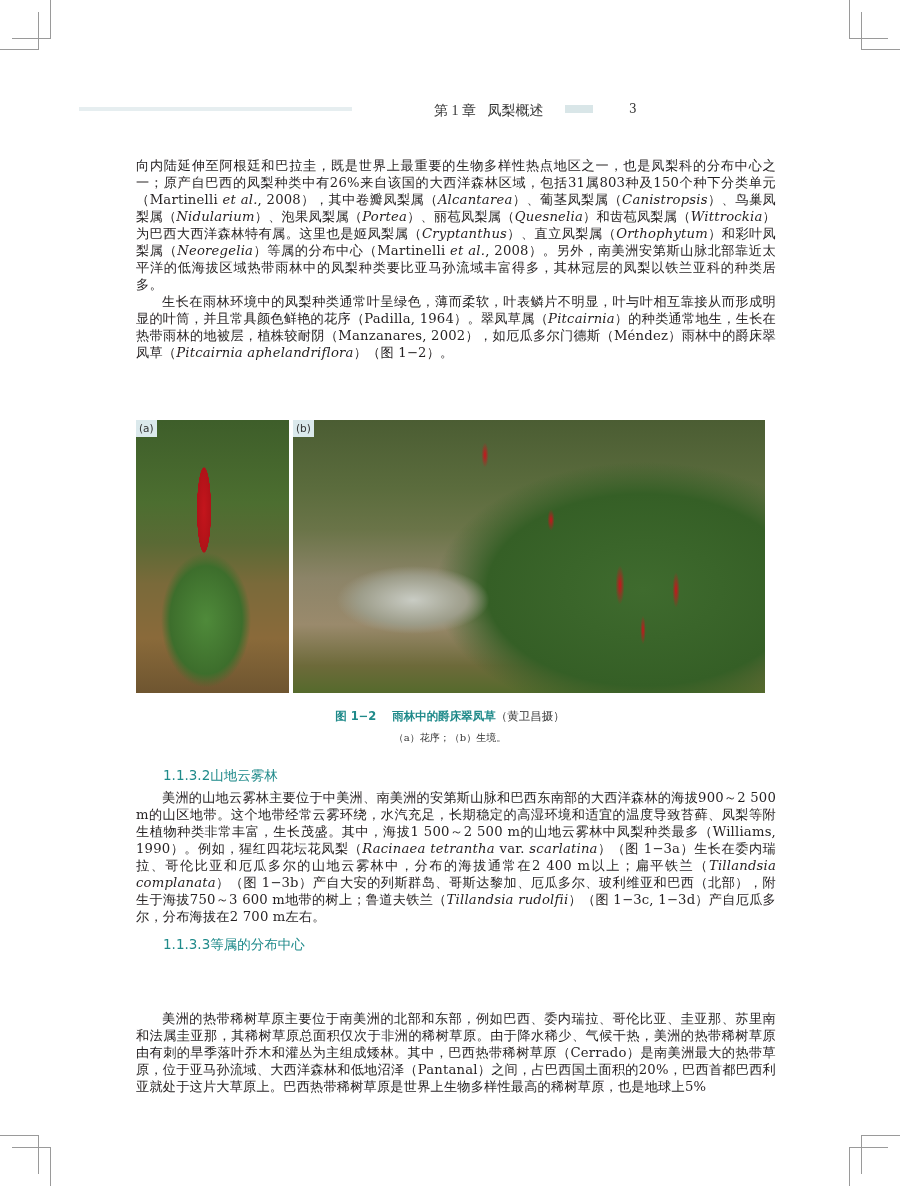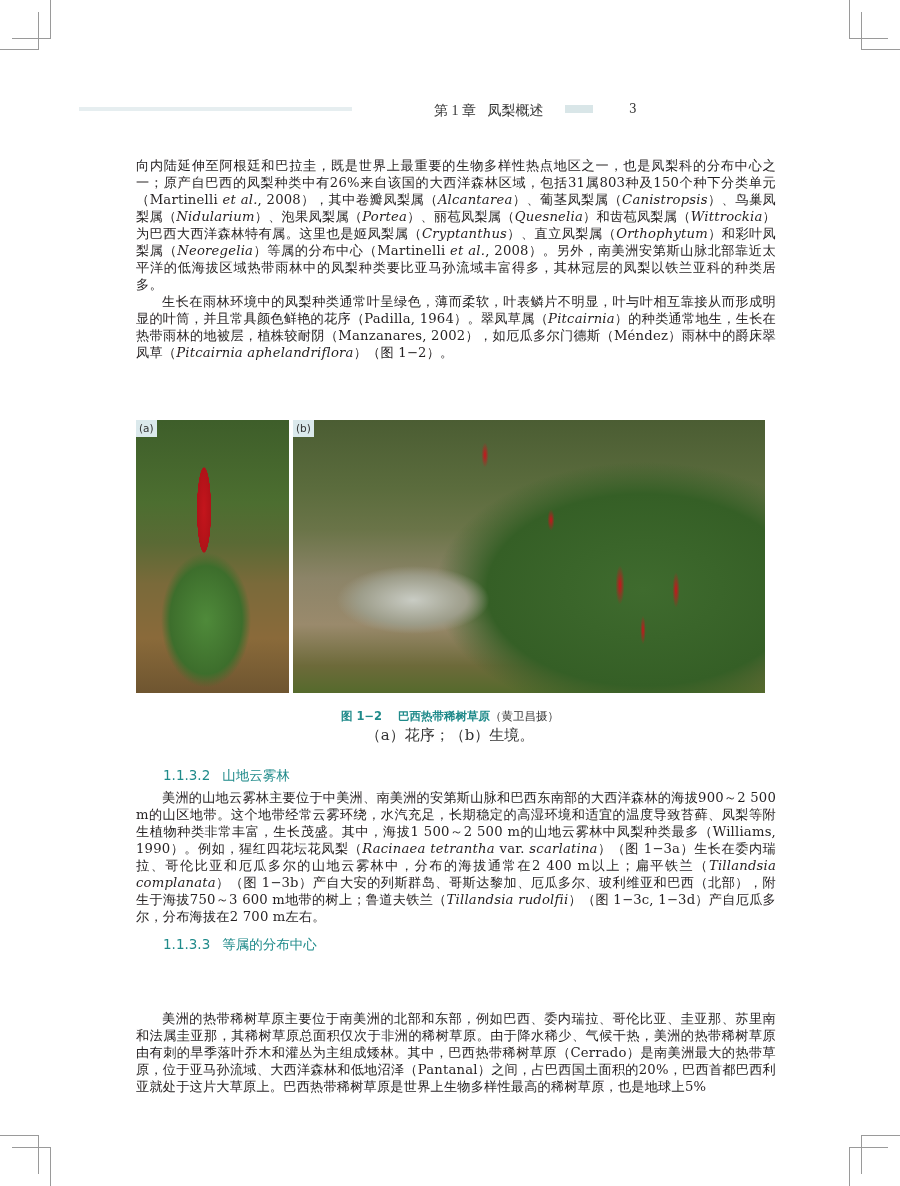--- a/index.html
+++ b/index.html
@@ -39,25 +39,25 @@
       radial-gradient(ellipse 90px 40px at 120px 180px, #c9ccc4 0%, #9d9d8a 60%, transparent 85%),
       radial-gradient(ellipse 260px 160px at 350px 170px, #3f6b2e 0%, #355f26 60%, transparent 80%),
       linear-gradient(180deg, #4b5d33 0%, #5b6c3d 25%, #6a7448 40%, #8c8468 58%, #9a8a6c 75%, #6d6a3a 90%, #556a2c 100%); }
   .photo-label { position: absolute; top: 0; left: 0; background: #dbe9ec; color: #333;
                  font-family: "DejaVu Sans", "Liberation Sans", sans-serif; font-size: 10.5px; padding: 2px 3px; line-height: 13px; }
 
   .caption { position: absolute; top: 709px; left: 0; width: 900px; text-align: center; }
   .cap-title { font-family: "DejaVu Sans", "Liberation Sans", sans-serif; font-size: 11.5px; color: #1f8a8a; font-weight: bold; }
   .cap-title .cap-num { margin-right: 16px; }
   .cap-credit { font-family: Liberation Serif, serif; font-weight: normal; color: #333; }
-  .cap-sub { font-size: 15px; color: #333; margin-top: 2px; }
+  .cap-sub { font-size: 10px; color: #333; margin-top: 7px; }
 
   .section-head { position: absolute; left: 163px; font-family: "DejaVu Sans", "Liberation Sans", sans-serif;
                   font-size: 13.5px; color: #1f8a8a; }
-  .section-head .num { margin-right: 12px; }
+  .section-head .num { margin-right: 0; }
 </style>
 </head>
 <body>
 
 <div>
   <div class="crop" style="left:50px;top:0;width:1px;height:38px;"></div>
   <div class="crop" style="left:0;top:49px;width:39px;height:1px;"></div>
   <div class="crop" style="left:38px;top:12px;width:1px;height:38px;"></div>
   <div class="crop" style="left:12px;top:38px;width:39px;height:1px;"></div>
 </div>
@@ -99,21 +99,21 @@
   <div class="photo photo-a">
     <div class="photo-label">(a)</div>
   </div>
   <div class="photo photo-b">
     <div class="photo-label">(b)</div>
   </div>
 </div>
 
 <div class="caption">
   <div class="cap-title">
-    <span class="cap-num">图 1−2</span><span>巴西热带稀树草原</span><span class="cap-credit">（黄卫昌摄）</span>
+    <span class="cap-num">图 1−2</span><span>雨林中的爵床翠凤草</span><span class="cap-credit">（黄卫昌摄）</span>
   </div>
   <div class="cap-sub">（a）花序；（b）生境。</div>
 </div>
 
 <div class="section-head" style="top:767px;">
   <span class="num">1.1.3.2</span><span>山地云雾林</span>
 </div>
 <div class="text-block" style="top:789px;">
   <p class="para indent"><span>美洲的山地云雾林主要位于中美洲、南美洲的安第斯山脉和巴西东南部的大西洋森林的海拔900～2 500 m的山区地带。这个地带经常云雾环绕，水汽充足，长期稳定的高湿环境和适宜的温度导致苔藓、凤梨等附生植物种类非常丰富，生长茂盛。其中，海拔1 500～2 500 m的山地云雾林中凤梨种类最多（Williams, 1990）。例如，猩红四花坛花凤梨（</span><i>Racinaea tetrantha</i><span> var. </span><i>scarlatina</i><span>）（图 1−3a）生长在委内瑞拉、哥伦比亚和厄瓜多尔的山地云雾林中，分布的海拔通常在2 400 m以上；扁平铁兰（</span><i>Tillandsia complanata</i><span>）（图 1−3b）产自大安的列斯群岛、哥斯达黎加、厄瓜多尔、玻利维亚和巴西（北部），附生于海拔750～3 600 m地带的树上；鲁道夫铁兰（</span><i>Tillandsia rudolfii</i><span>）（图 1−3c, 1−3d）产自厄瓜多尔，分布海拔在2 700 m左右。</span></p>
 </div>

